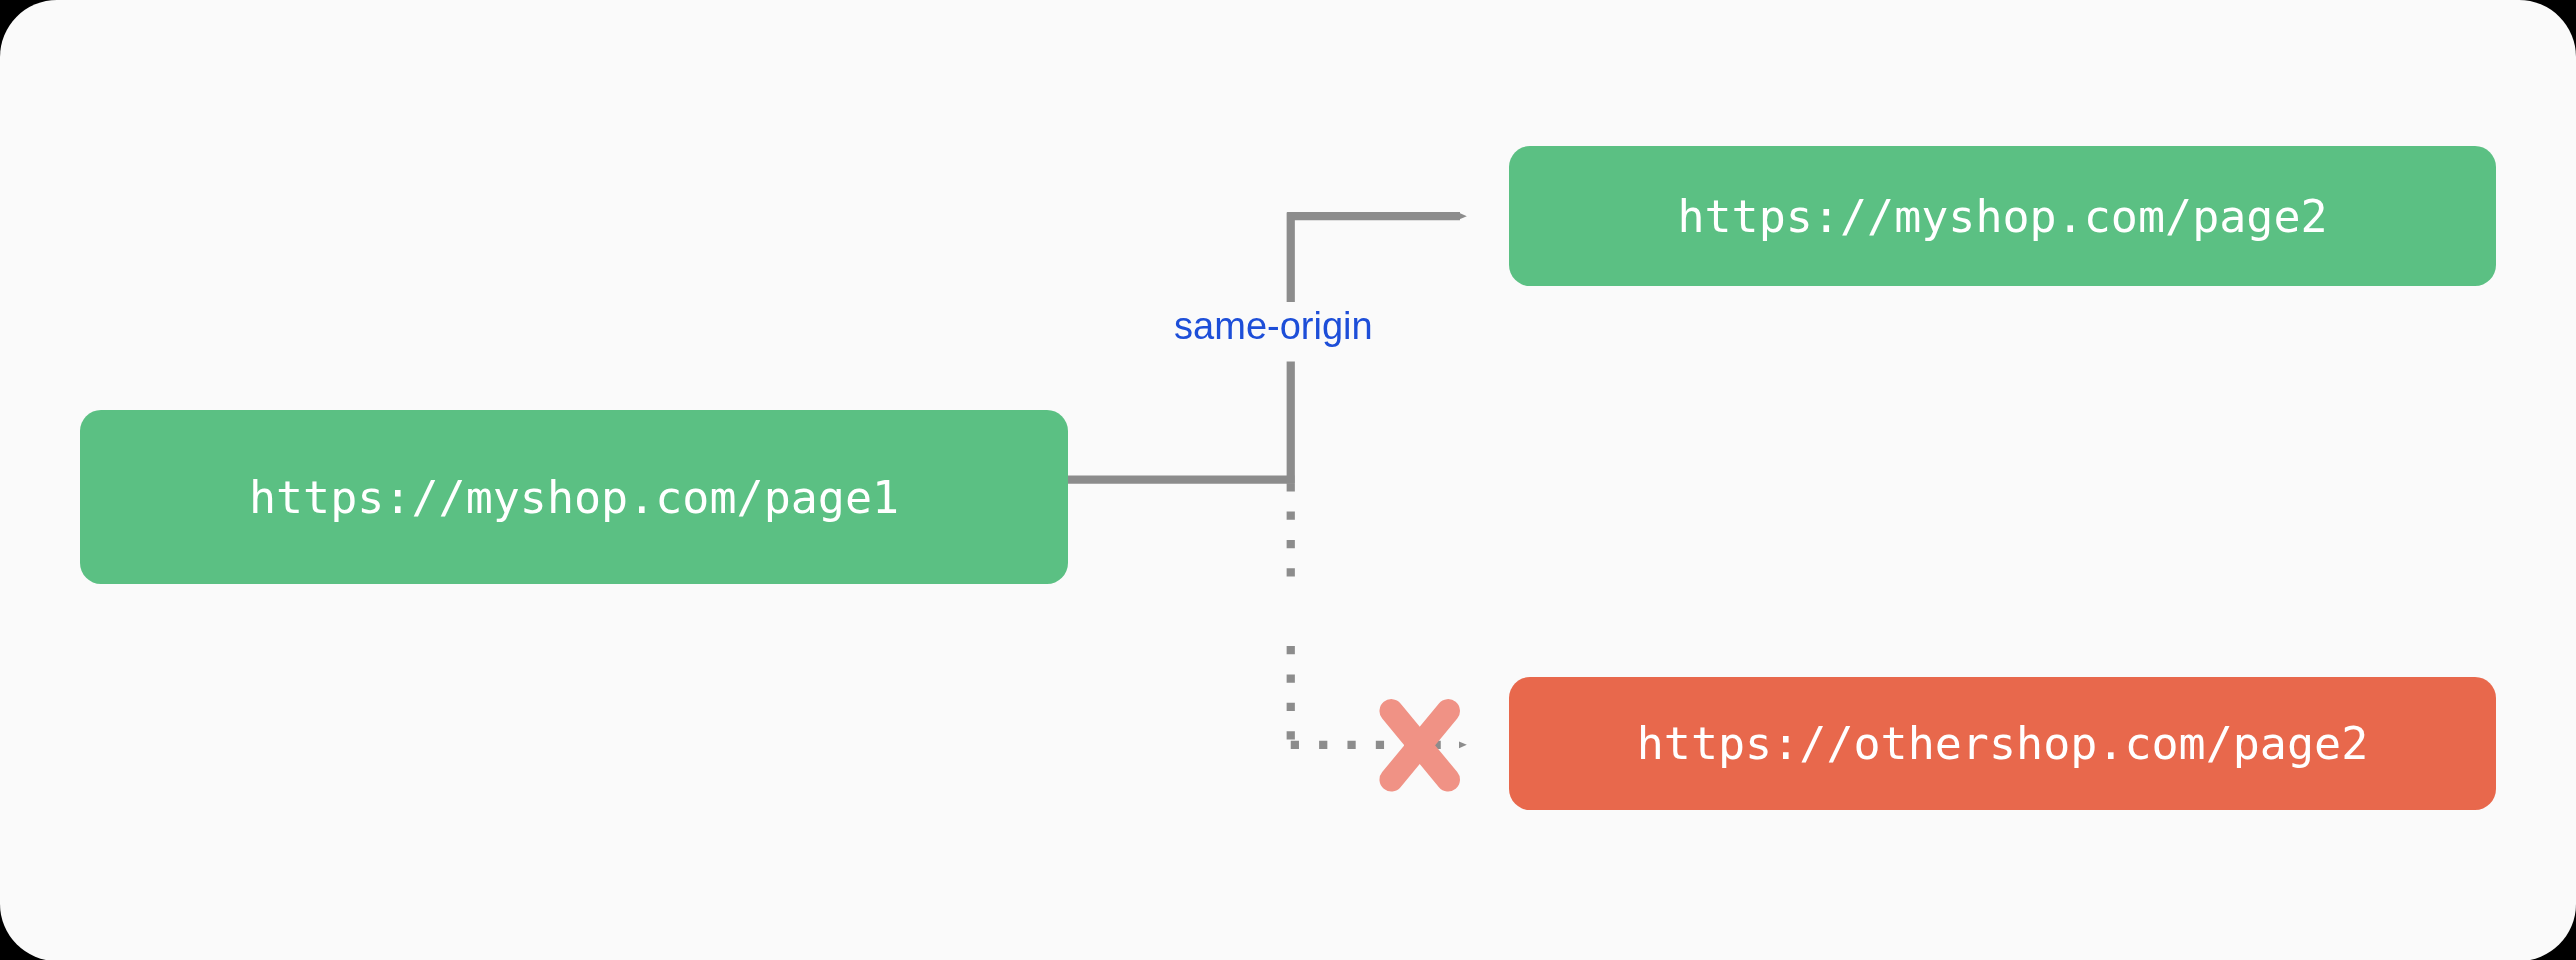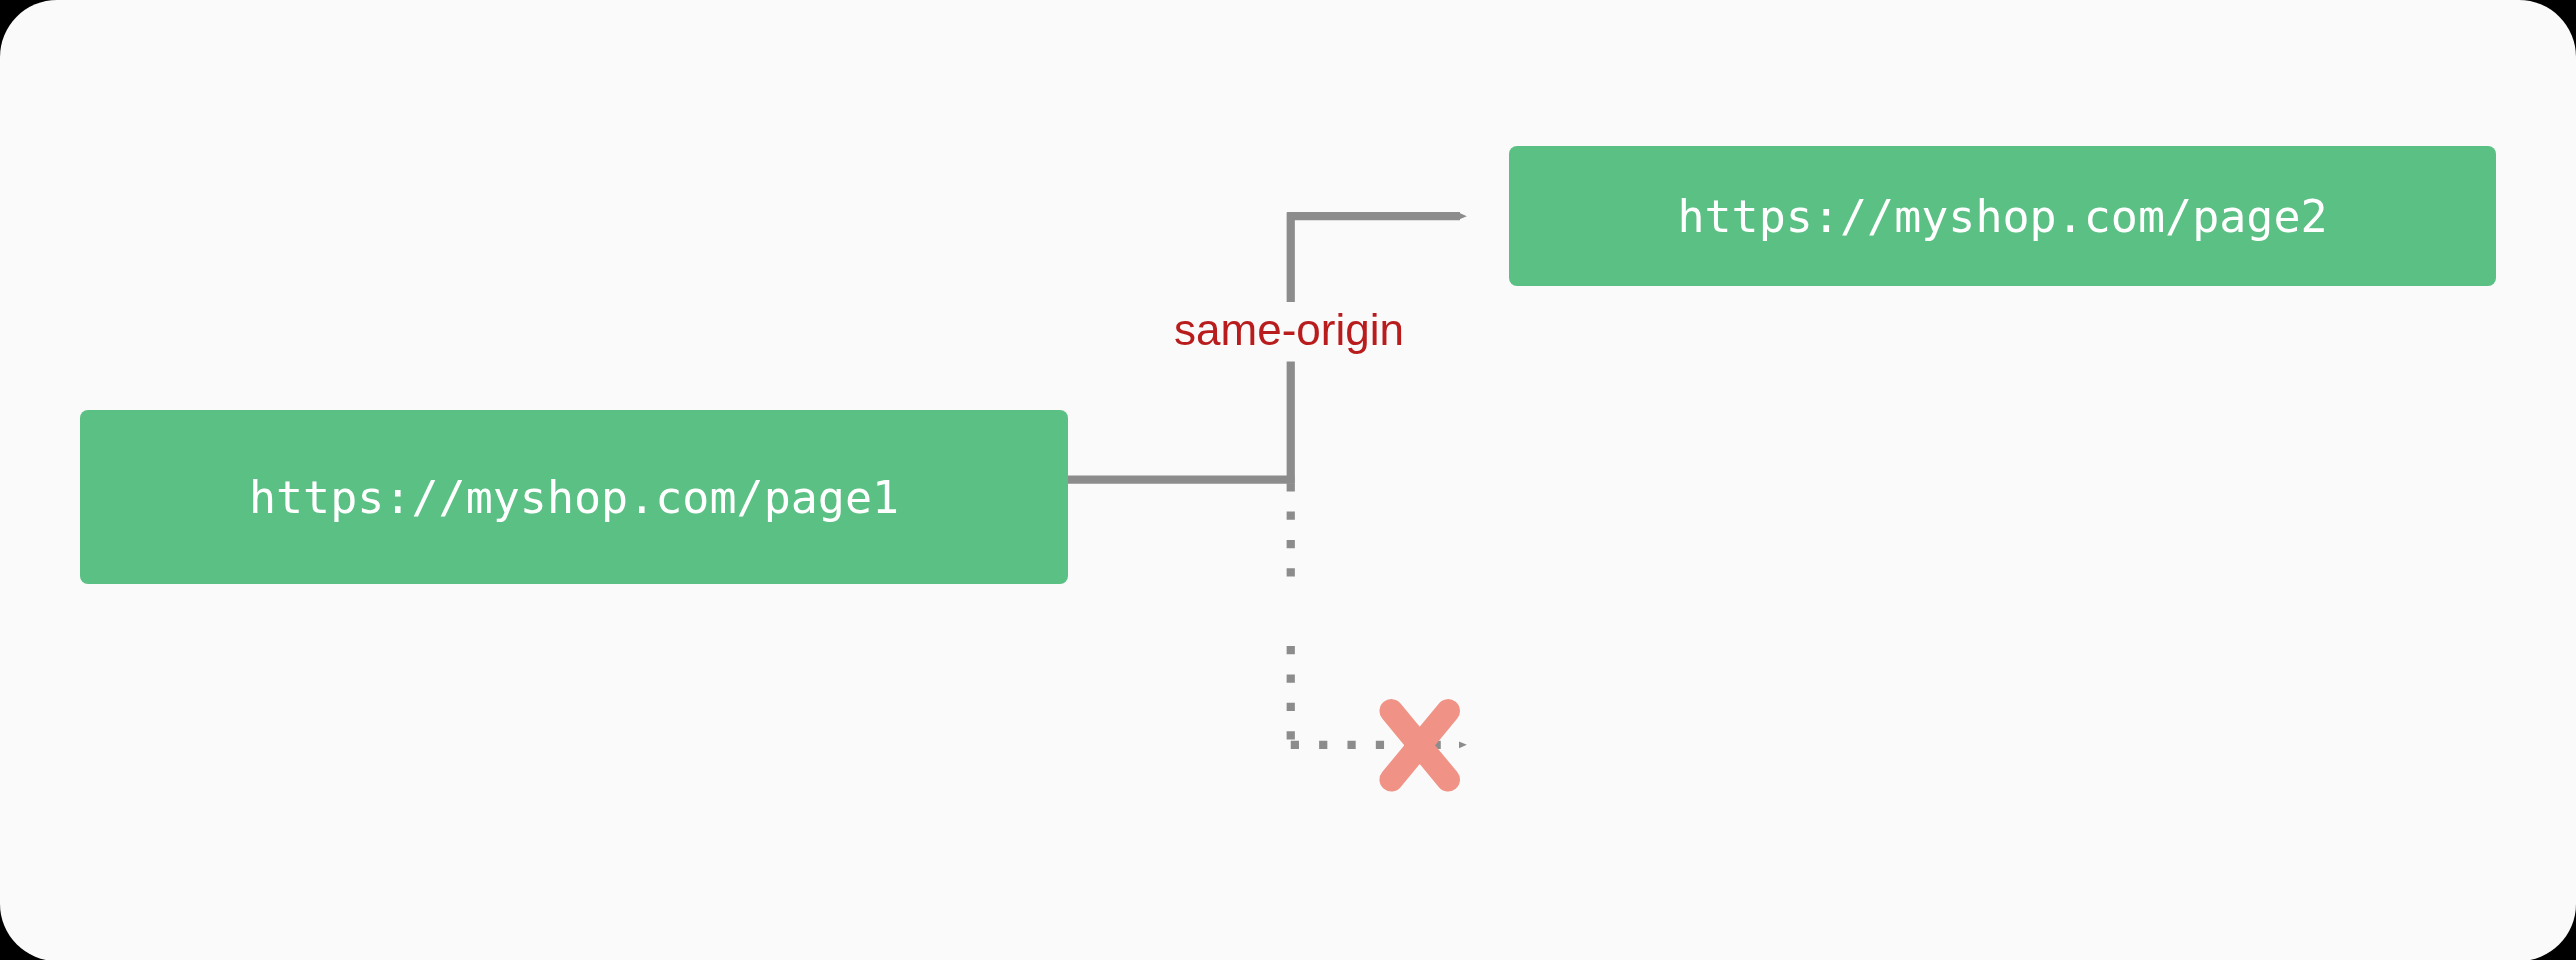--- a/index.html
+++ b/index.html
@@ -42,21 +42,21 @@
     height: 961px;
     pointer-events: none;
   }
 
   
   .node {
     position: absolute;
     display: flex;
     align-items: center;
     justify-content: center;
-    border-radius: 8px;
+    border-radius: 21px;
     box-sizing: border-box;
     font-family: "DejaVu Sans Mono", "Liberation Mono", monospace;
     color: #FFFFFF;
     letter-spacing: 0px;
     white-space: nowrap;
   }
 
   #node-page1 {
     left: 80px;
     top: 410px;
@@ -80,23 +80,23 @@
     top: 677px;
     width: 987px;
     height: 133px;
     background: #E8684C;
     font-size: 45px;
   }
 
   
   .edge-label {
     position: absolute;
-    color: #b91c1c;
+    color: #1d4ed8;
     font-family: "Liberation Sans", sans-serif;
-    font-size: 44px;
+    font-size: 38px;
     white-space: nowrap;
     background: #FAFAFA;
     padding: 3.7px 9.1px;
     line-height: 1.1;
   }
 
   #label-same-origin {
     left: 1165px;
     top: 302px;
   }
@@ -139,19 +139,22 @@
     </svg>
 
     <div class="node" id="node-page1">
       <span>https://myshop.com/page1</span>
     </div>
 
     <div class="node" id="node-myshop-page2">
       <span>https://myshop.com/page2</span>
     </div>
 
+    <div class="node" id="node-othershop-page2">
+      <span>https://othershop.com/page2</span>
+    </div>
 
     <div class="edge-label" id="label-same-origin">same-origin</div>
 
 
   </div>
 </div>
 
 
 </body></html>

